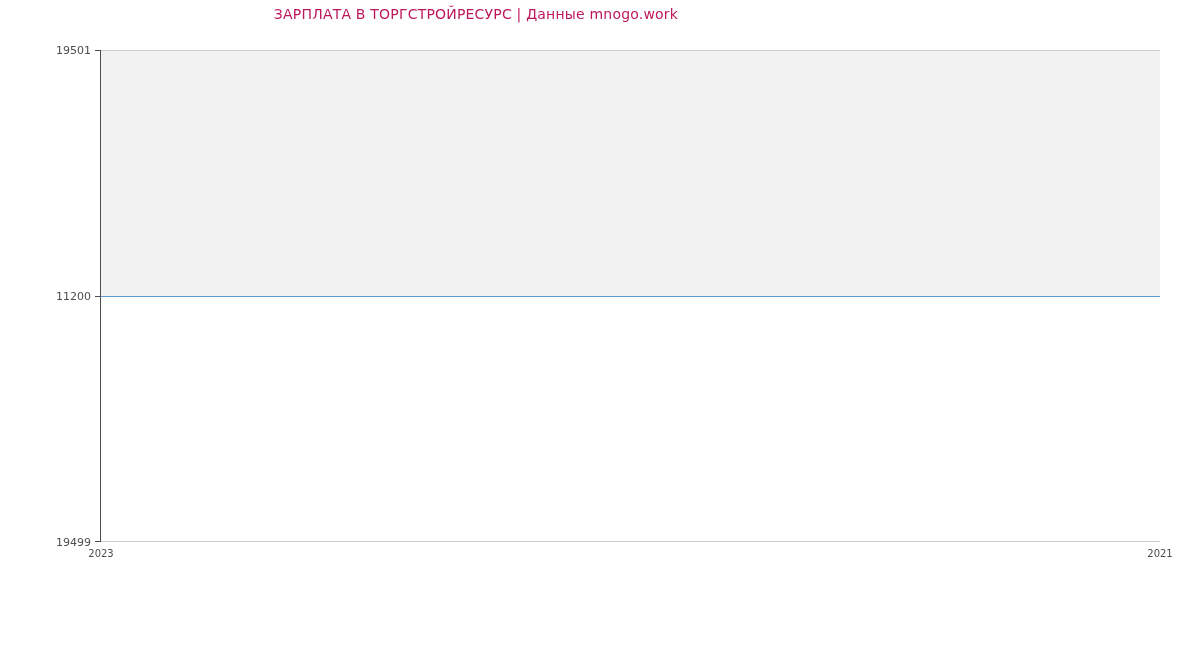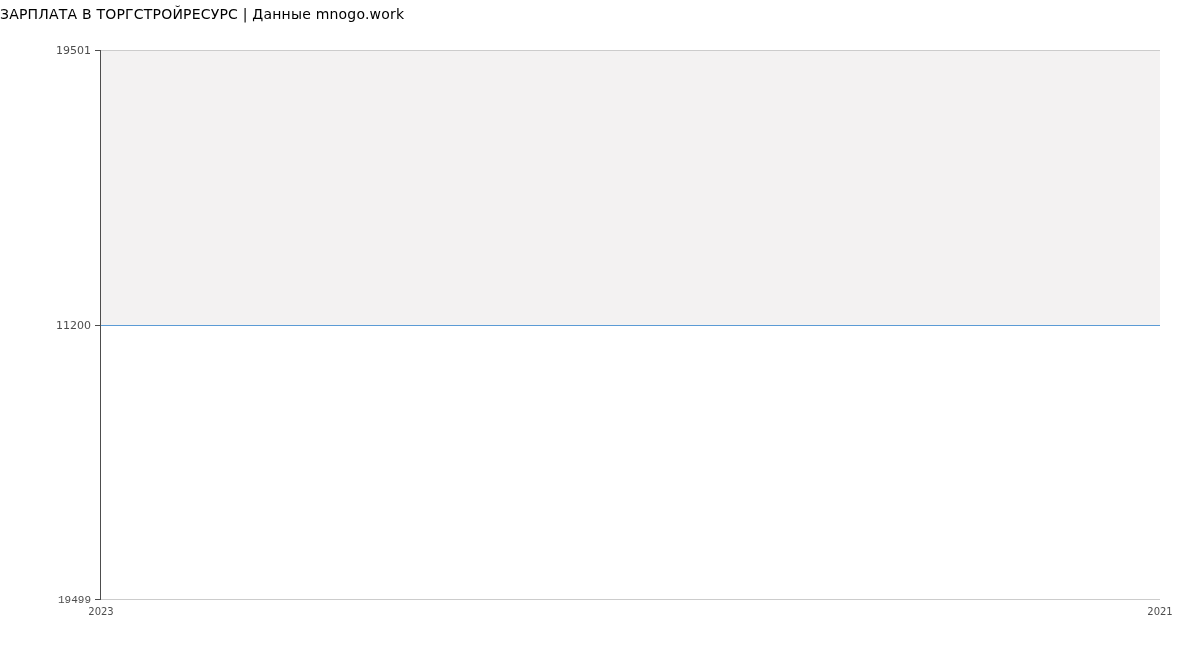--- a/index.html
+++ b/index.html
@@ -15,31 +15,31 @@
   .chart-container {
     position: relative;
     width: 1200px;
     height: 650px;
   }
   .chart-title {
     position: absolute;
     top: 6px;
     left: 0;
     width: 952px;
-    text-align: left;
+    text-align: center;
     font-size: 14px;
     letter-spacing: 0.2px;
-    color: #000000;
+    color: #be185d;
   }
   .plot-area {
     position: absolute;
     left: 100px;
     top: 50px;
     width: 1060px;
-    height: 550px;
+    height: 492px;
     border-left: 1px solid #4d4d4d;
     box-sizing: border-box;
   }
   
   .area-fill {
     position: absolute;
     left: 0;
     top: 0;
     width: 100%;
     height: 50%;
@@ -69,21 +69,21 @@
   .ytick-label {
     position: absolute;
     right: calc(100% + 10px);
     transform: translateY(-50%);
     font-size: 11px;
     color: #4d4d4d;
     white-space: nowrap;
   }
   .ytick-label.l-top { top: 0; }
   .ytick-label.l-mid { top: 50%; }
-  .ytick-label.l-bot { top: 100%; font-family: Liberation Mono, monospace; }
+  .ytick-label.l-bot { top: 100%; }
   .xtick-label {
     position: absolute;
     top: calc(100% + 6px);
     transform: translateX(-50%);
     font-size: 10px;
     color: #4d4d4d;
     white-space: nowrap;
   }
   .xtick-label.xl-left  { left: 0; }
   .xtick-label.xl-right { left: 100%; }

